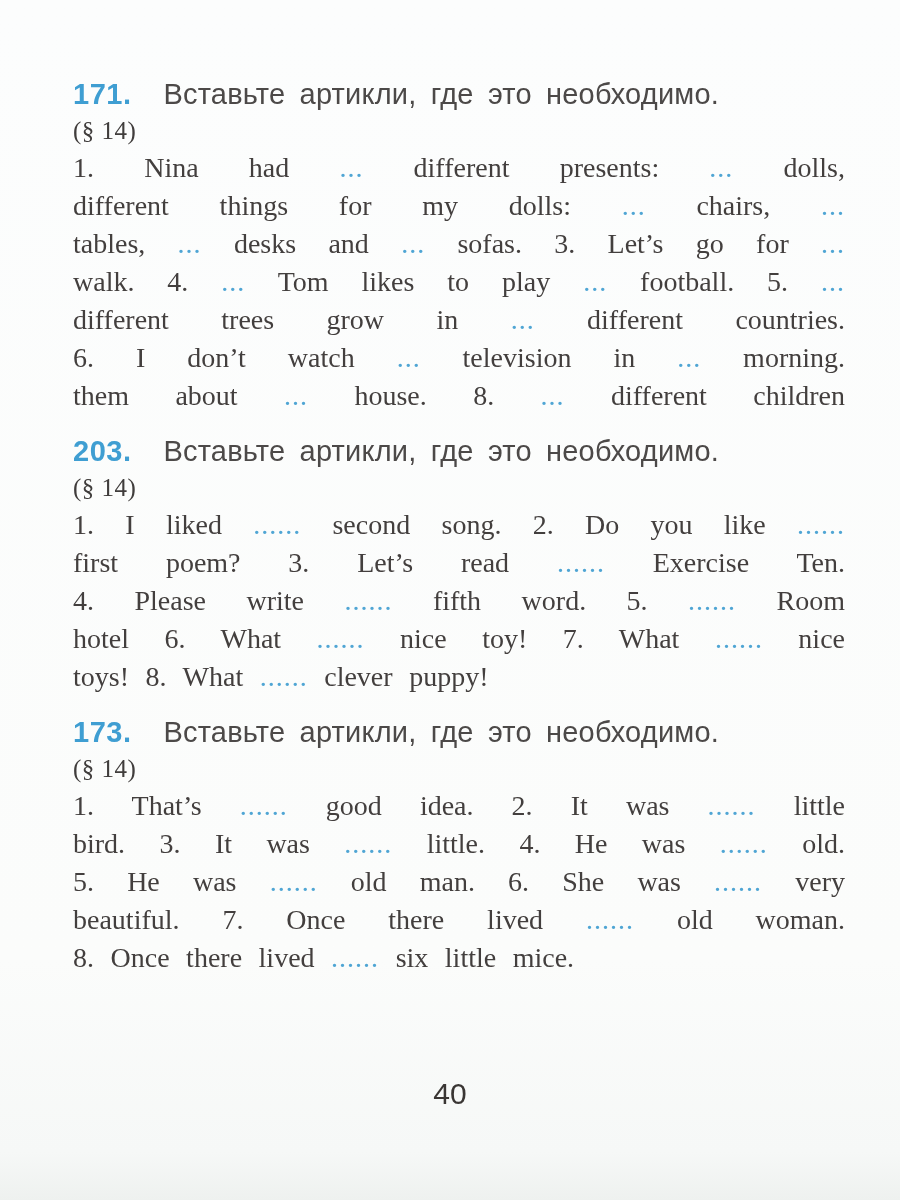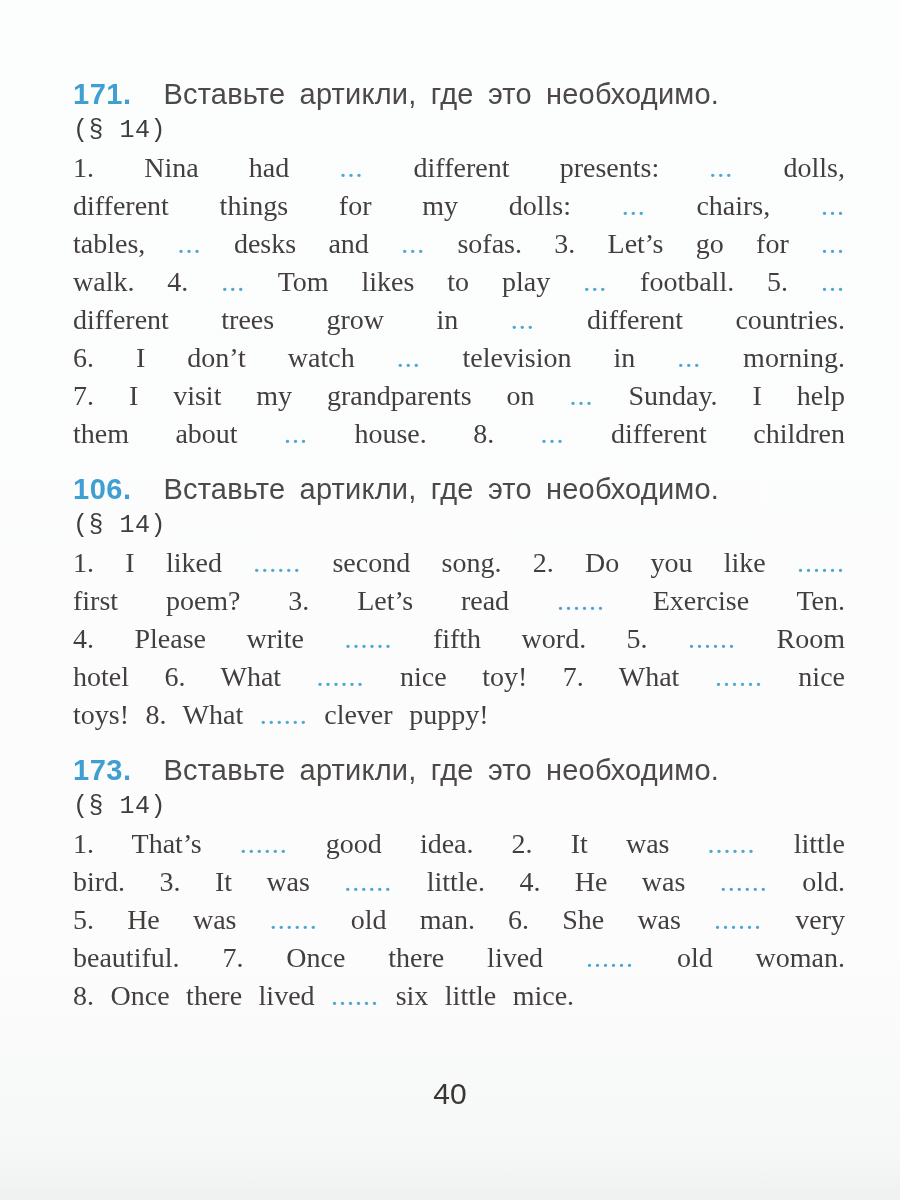--- a/index.html
+++ b/index.html
@@ -21,21 +21,21 @@
     font-family:"Liberation Sans",sans-serif;
     font-size:29px;line-height:37px;white-space:nowrap;
   }
   .ex-num{
     font-weight:700;letter-spacing:0.5px;margin-right:32px;
   }
   .ex-instr{
     color:#4c4948;word-spacing:6px;letter-spacing:0.2px;margin-top:21px;
   }
   .ex-sec{
-    font-family:Liberation Mono, monospace;
+    font-family:Liberation Serif, serif;
     font-size:25px;line-height:36px;color:#403d3c;letter-spacing:0.5px;
   }
   .bline{
     font-family:"Liberation Serif","DejaVu Serif",serif;
     font-size:28px;line-height:38px;color:#433f3e;
     text-align:justify;text-align-last:justify;
   }
   .bline.last{
     text-align-last:left;word-spacing:0.34em;
   }
@@ -53,25 +53,24 @@
   <div class="content">
       <div class="ex">
         <div class="ex-head"><span class="ex-num" style="color: rgb(63, 158, 210);">171.</span><span class="ex-instr">Вставьте артикли, где это необходимо.</span></div>
         <div class="ex-sec">(§ 14)</div>
         <div class="bline">1. Nina had <span class="dots" style="color:#4fa5d4">...</span> different presents: <span class="dots" style="color:#4fa5d4">...</span> dolls,</div>
         <div class="bline">different things for my dolls: <span class="dots" style="color:#4fa5d4">...</span> chairs, <span class="dots" style="color:#4fa5d4">...</span></div>
         <div class="bline">tables, <span class="dots" style="color:#4fa5d4">...</span> desks and <span class="dots" style="color:#4fa5d4">...</span> sofas. 3. Let’s go for <span class="dots" style="color:#4fa5d4">...</span></div>
         <div class="bline">walk. 4. <span class="dots" style="color:#4fa5d4">...</span> Tom likes to play <span class="dots" style="color:#4fa5d4">...</span> football. 5. <span class="dots" style="color:#4fa5d4">...</span></div>
         <div class="bline">different trees grow in <span class="dots" style="color:#4fa5d4">...</span> different countries.</div>
         <div class="bline">6. I don’t watch <span class="dots" style="color:#4fa5d4">...</span> television in <span class="dots" style="color:#4fa5d4">...</span> morning.</div>
-        <div class="bline">7. I visit my grandparents on <span class="dots" style="color:#4fa5d4">...</span> Sunday. I help</div>
         <div class="bline">them about <span class="dots" style="color:#4fa5d4">...</span> house. 8. <span class="dots" style="color:#4fa5d4">...</span> different children</div>
       </div>
       <div class="ex">
-        <div class="ex-head"><span class="ex-num" style="color: rgb(63, 158, 210);">106.</span><span class="ex-instr">Вставьте артикли, где это необходимо.</span></div>
+        <div class="ex-head"><span class="ex-num" style="color: rgb(63, 158, 210);">203.</span><span class="ex-instr">Вставьте артикли, где это необходимо.</span></div>
         <div class="ex-sec">(§ 14)</div>
         <div class="bline">1. I liked <span class="dots" style="color:#4fa5d4">......</span> second song. 2. Do you like <span class="dots" style="color:#4fa5d4">......</span></div>
         <div class="bline">first poem? 3. Let’s read <span class="dots" style="color:#4fa5d4">......</span> Exercise Ten.</div>
         <div class="bline">4. Please write <span class="dots" style="color:#4fa5d4">......</span> fifth word. 5. <span class="dots" style="color:#4fa5d4">......</span> Room</div>
         <div class="bline">hotel 6. What <span class="dots" style="color:#4fa5d4">......</span> nice toy! 7. What <span class="dots" style="color:#4fa5d4">......</span> nice</div>
         <div class="bline last">toys! 8. What <span class="dots" style="color:#4fa5d4">......</span> clever puppy!</div>
       </div>
       <div class="ex">
         <div class="ex-head"><span class="ex-num" style="color: rgb(63, 158, 210);">173.</span><span class="ex-instr">Вставьте артикли, где это необходимо.</span></div>
         <div class="ex-sec">(§ 14)</div>

